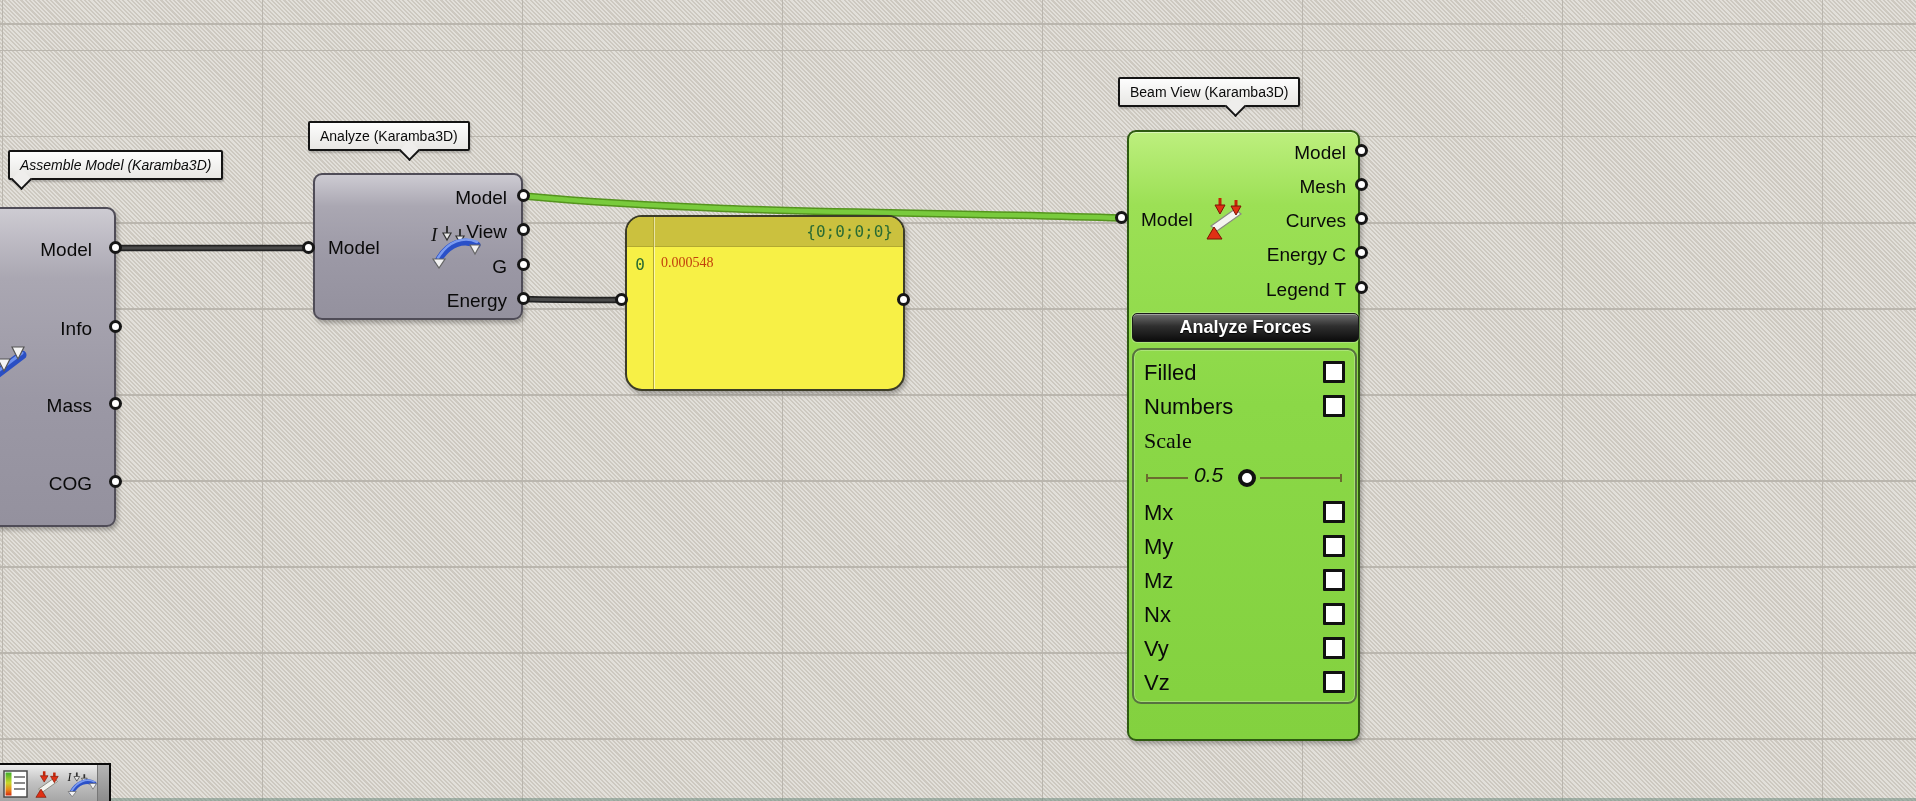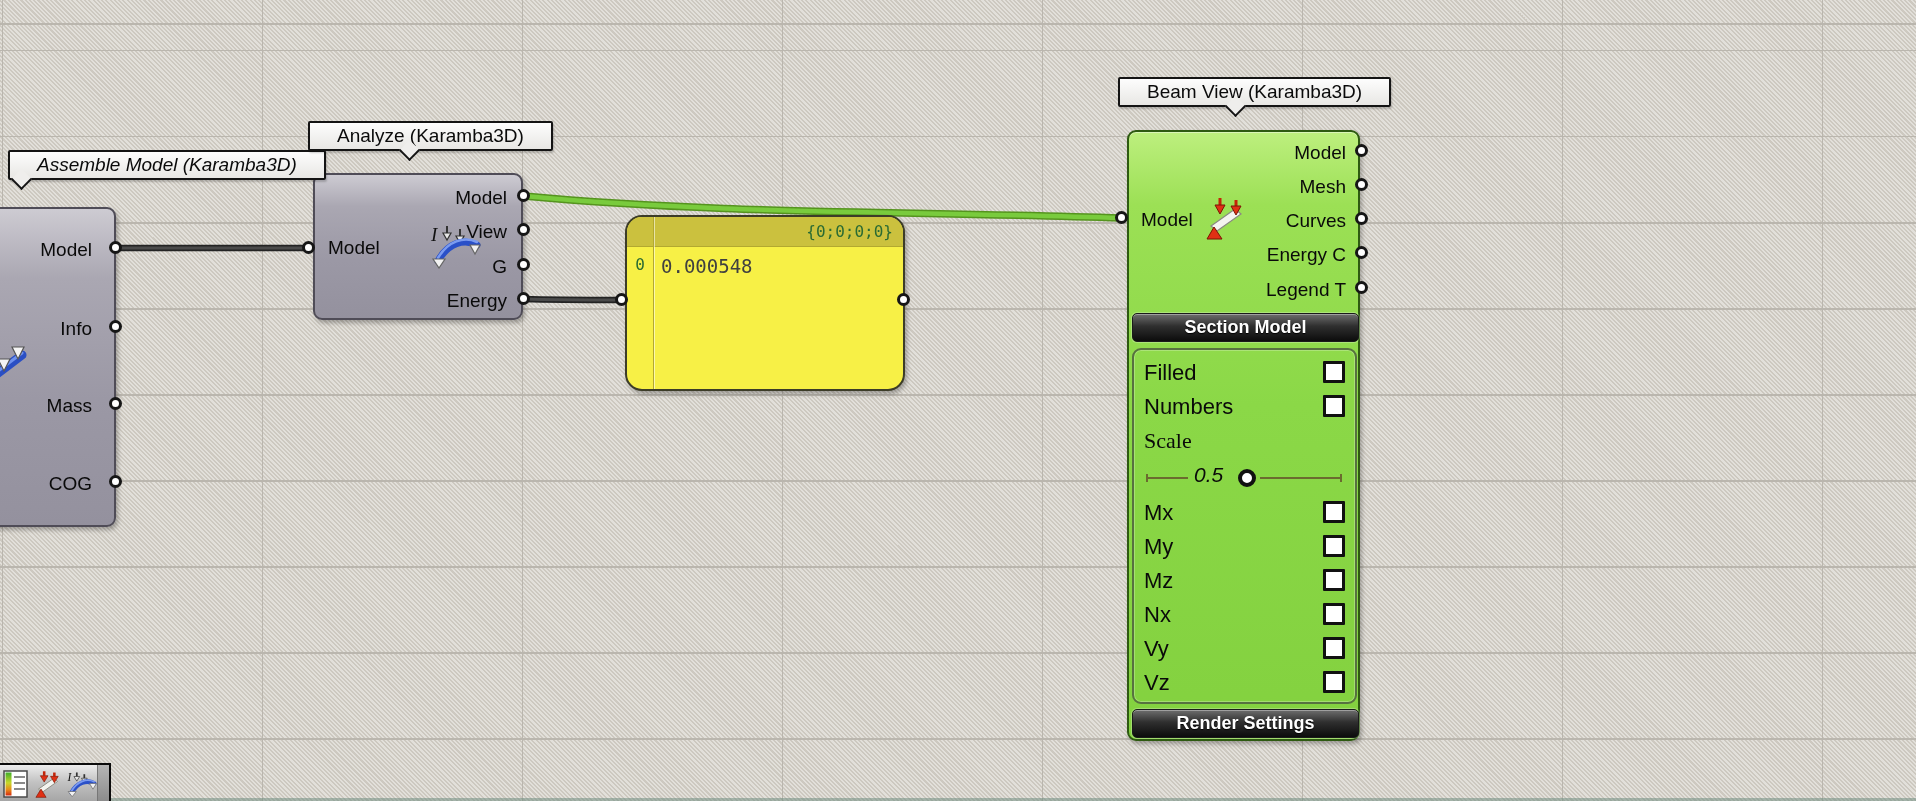--- a/index.html
+++ b/index.html
@@ -40,22 +40,22 @@
   .nub{
     position:absolute;z-index:4;
     width:7px;height:7px;border-radius:50%;
     background:#fff;border:3.5px solid #161616;
   }
   
   .tip{
     position:absolute;z-index:5;
     background:linear-gradient(180deg,#fdfdfd,#e8e7e4);
     border:2px solid #141414;border-radius:2px;
-    font-size:19px;line-height:26px;color:#0a0a0a;
-    padding:0 27px;white-space:nowrap;
+    font-size:14px;line-height:26px;color:#0a0a0a;
+    padding:0 10px;white-space:nowrap;
     box-shadow:1px 2px 2px rgba(0,0,0,0.2);
   }
   .tip .tail{
     position:absolute;width:13px;height:13px;
     background:#efeeec;
     border-right:2px solid #141414;border-bottom:2px solid #141414;
     transform:rotate(45deg);
     bottom:-9px;
   }
   
@@ -76,21 +76,21 @@
   }
   .panel .sep{
     position:absolute;left:26px;top:0;bottom:0;width:1px;background:#b3a92f;
     box-shadow:1px 0 0 rgba(255,255,255,0.55);
   }
   .panel .idx{
     position:absolute;left:0;top:38px;width:26px;text-align:center;
     color:#2a6b33;font-size:16px;
   }
   .panel .val{
-    position:absolute;left:34px;top:38px;color:#404040;font-size:19px;
+    position:absolute;left:34px;top:38px;color:#c2410c;font-size:14px;font-family:Liberation Serif, serif;
   }
   
   .secbar{
     position:absolute;left:3px;width:225px;height:27px;
     background:linear-gradient(180deg,#6e6e6e 0%,#2f2f2f 45%,#0c0c0c 100%);
     border:1px solid #1a1a1a;border-radius:5px;
     box-shadow:inset 0 1px 0 rgba(255,255,255,0.35), 0 0 0 1px rgba(255,255,255,0.25);
     color:#fff;font-weight:bold;font-size:18px;line-height:27px;text-align:center;
     text-shadow:0 1px 1px #000;
   }
@@ -202,21 +202,21 @@
     <polygon points="26,10 36,10 31,19" fill="#e03014" stroke="#7a1404" stroke-width="1"></polygon>
     <polygon points="2,43 17,43 9,31" fill="#e03014" stroke="#7a1404" stroke-width="1"></polygon>
   </svg>
 
   <div class="portlabel right" style="right:12px;top:10px;width:120px;">Model</div>
   <div class="portlabel right" style="right:12px;top:44px;width:120px;">Mesh</div>
   <div class="portlabel right" style="right:12px;top:78px;width:120px;">Curves</div>
   <div class="portlabel right" style="right:12px;top:112px;width:120px;">Energy C</div>
   <div class="portlabel right" style="right:12px;top:147px;width:120px;">Legend T</div>
 
-  <div class="secbar" style="top:181px;">Section Model</div>
+  <div class="secbar" style="top:181px;">Analyze Forces</div>
 
   <div class="innerpanel">
     <div class="cbrow" style="top:10px;">
       <span class="lbl">Filled</span>
       <span class="checkbox"></span>
     </div>
     <div class="cbrow" style="top:44px;">
       <span class="lbl">Numbers</span>
       <span class="checkbox"></span>
     </div>
@@ -251,21 +251,20 @@
     <div class="cbrow" style="top:286px;">
       <span class="lbl">Vy</span>
       <span class="checkbox"></span>
     </div>
     <div class="cbrow" style="top:320px;">
       <span class="lbl">Vz</span>
       <span class="checkbox"></span>
     </div>
   </div>
 
-  <div class="secbar" style="top:577px;">Render Settings</div>
 </div>
 
 <div class="tip" style="left:8px;top:150px;font-style:italic;">
   <span>Assemble Model (Karamba3D)</span>
   <span class="tail" style="left:4px;"></span>
 </div>
 <div class="tip" style="left:308px;top:121px;">
   <span>Analyze (Karamba3D)</span>
   <span class="tail" style="left:92px;"></span>
 </div>

